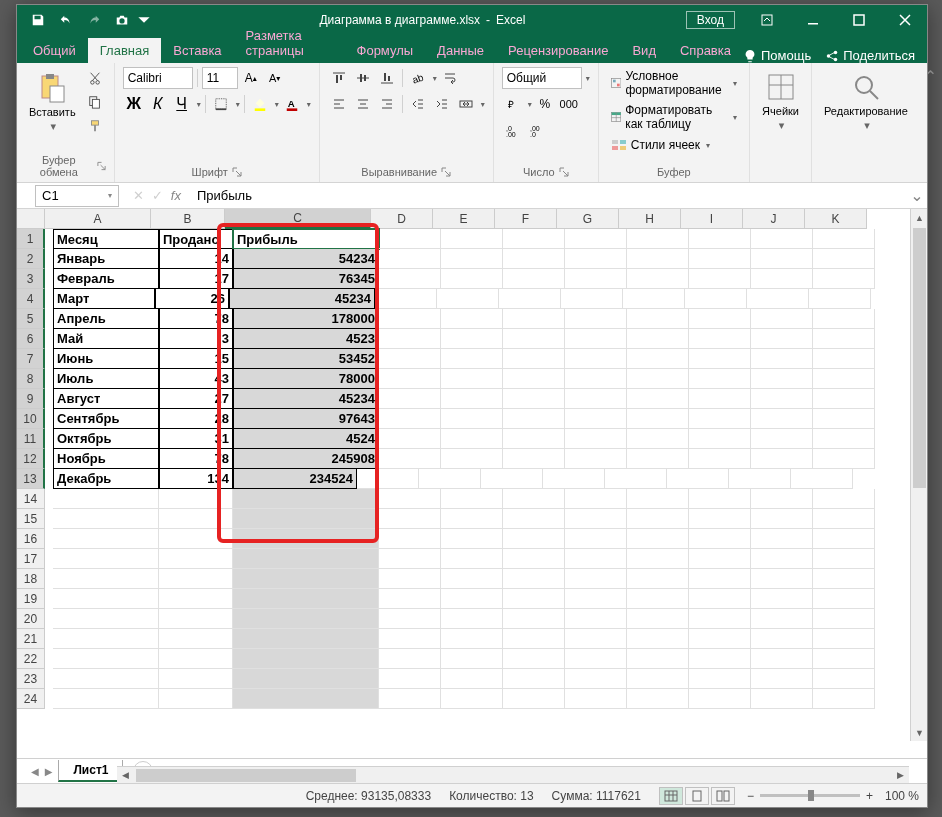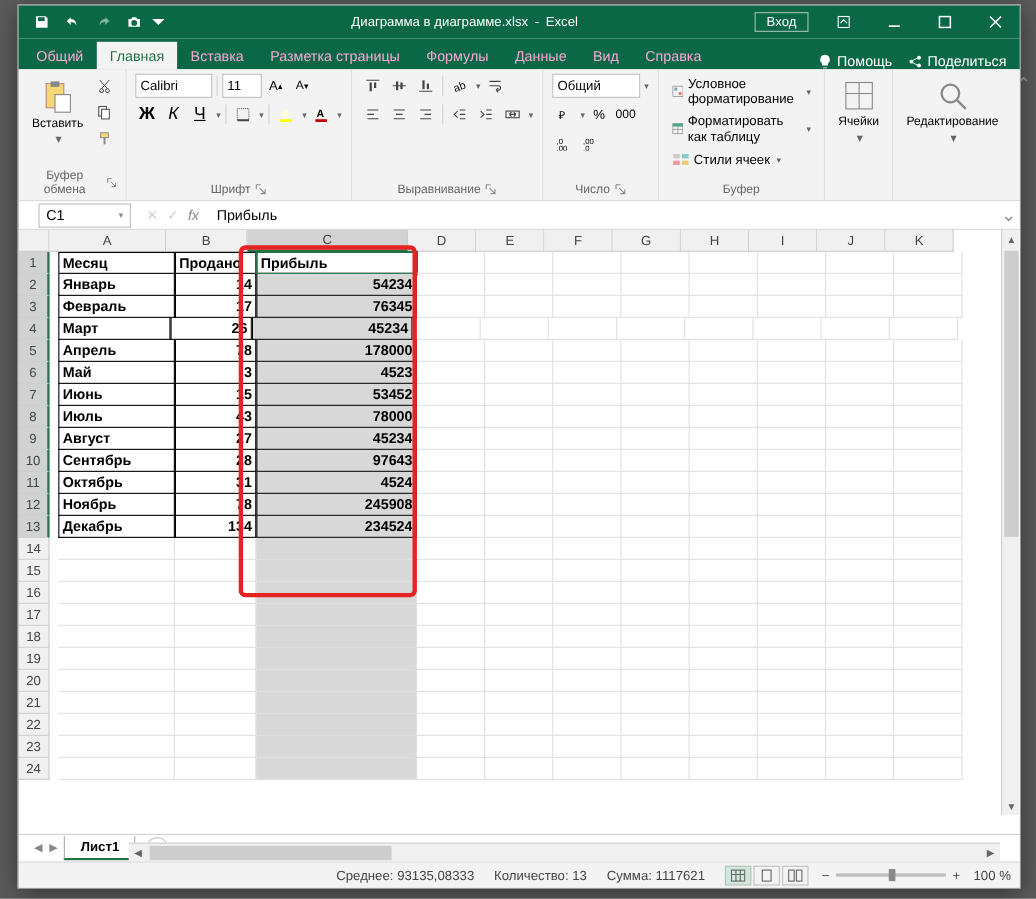--- a/index.html
+++ b/index.html
@@ -148,20 +148,21 @@
     </div>
   </div>
 
   <div class="tabs" id="tabs-container">
     <div class="tab">Общий</div>
       <div class="tab active">Главная</div>
       <div class="tab">Вставка</div>
       <div class="tab">Разметка страницы</div>
       <div class="tab">Формулы</div>
       <div class="tab">Данные</div>
+      <div class="tab">Рецензирование</div>
       <div class="tab">Вид</div>
       <div class="tab">Справка</div>
       <div class="tabs-right">
       <div class="tr-item">
           <svg width="14" height="14" viewBox="0 0 16 16" fill="#fff">
             <path d="M8 1a5 5 0 00-3 9v2h6v-2a5 5 0 00-3-9zM6 14h4v1H6z"></path>
           </svg>
           <span>Помощь</span>
         </div>
       <div class="tr-item">
@@ -670,21 +671,21 @@
           <div class="cell" style="width: 62px;"></div>
           <div class="cell" style="width: 62px;"></div>
           <div class="cell" style="width: 62px;"></div>
           <div class="cell" style="width: 62px;"></div>
           <div class="cell" style="width: 62px;"></div>
           <div class="cell" style="width: 62px;"></div>
         </div>
         <div class="row">
           <div class="cell b" style="width: 106px;">Декабрь</div>
           <div class="cell b num" style="width: 74px;">134</div>
-          <div class="cell colsel b num" style="width: 146px;">234524</div>
+          <div class="cell colsel b num" style="width: 124px;">234524</div>
           <div class="cell" style="width: 62px;"></div>
           <div class="cell" style="width: 62px;"></div>
           <div class="cell" style="width: 62px;"></div>
           <div class="cell" style="width: 62px;"></div>
           <div class="cell" style="width: 62px;"></div>
           <div class="cell" style="width: 62px;"></div>
           <div class="cell" style="width: 62px;"></div>
           <div class="cell" style="width: 62px;"></div>
         </div>
         <div class="row">

